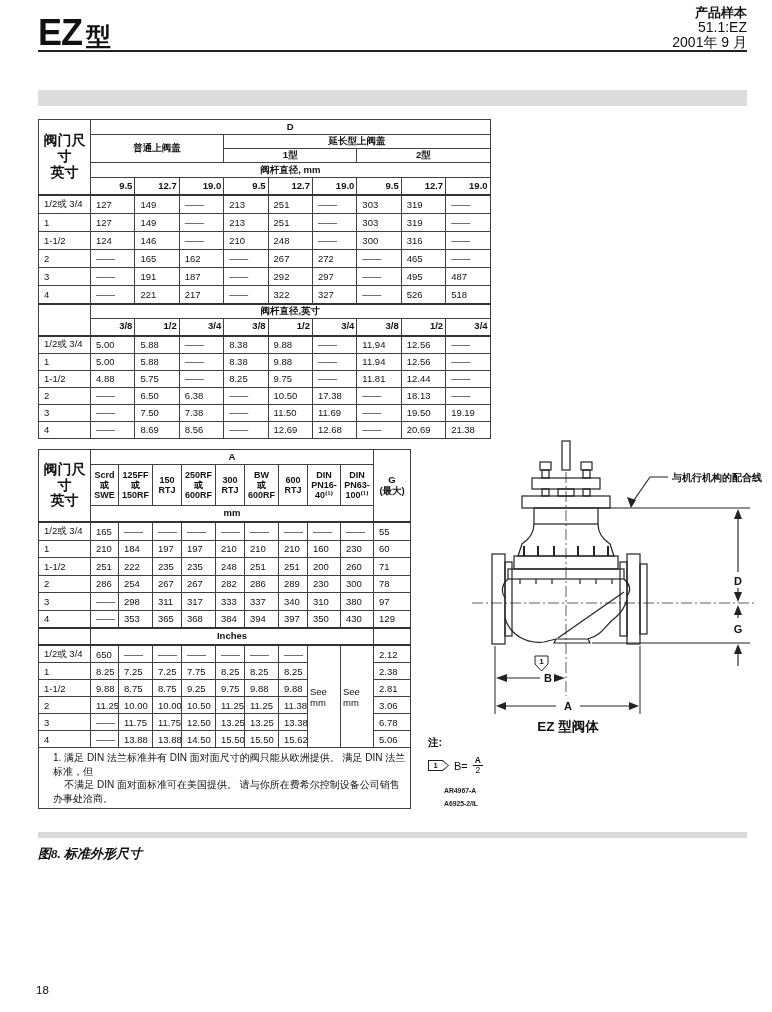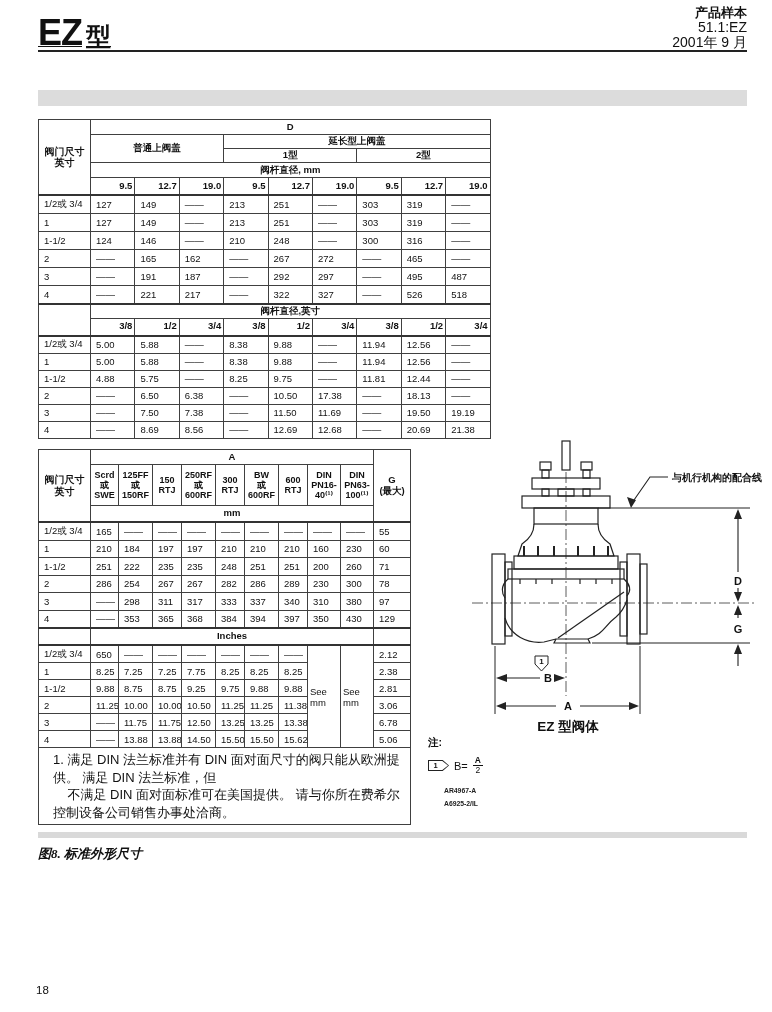--- a/index.html
+++ b/index.html
@@ -1,54 +1,54 @@
 <!DOCTYPE html>
 <html><head>
 <meta charset="utf-8">
 <style>
   html,body{margin:0;padding:0;background:#9a9a9a;}
   .page{position:relative;width:772px;height:1012px;background:#fff;margin:0 auto;
         font-family:"Liberation Sans","DejaVu Sans",sans-serif;color:#111;overflow:hidden;}
 
   
-  .title{position:absolute;left:38px;top:12px;white-space:nowrap;text-decoration:underline;}
+  .title{position:absolute;left:38px;top:12px;white-space:nowrap;}
   .title .lat{font-size:36px;font-weight:bold;letter-spacing:-1px;}
   .title .cn{font-size:25px;font-weight:bold;margin-left:4px;}
   .rule{position:absolute;left:38px;top:50px;width:709px;border-top:2px solid #222;}
   .hdr-r{position:absolute;right:25px;top:5px;text-align:right;line-height:15px;}
   .hdr-r .l1{font-size:13px;font-weight:bold;}
   .hdr-r .l2,.hdr-r .l3{font-size:14px;}
 
   .band1{position:absolute;left:38px;top:90px;width:709px;height:16px;background:#dcdcdc;}
   .band2{position:absolute;left:38px;top:832px;width:709px;height:6px;background:#d9d9d9;}
 
   
   .t{border-collapse:collapse;table-layout:fixed;position:absolute;background:#fff;}
   .t th,.t td{border:1px solid #404040;font-size:9.5px;padding:1px 2px;overflow:hidden;}
   .t th{font-weight:bold;text-align:center;white-space:pre-line;line-height:1.12;}
   .t td{text-align:left;padding-left:5px;font-weight:normal;}
-  .t .corner{font-size:10px;}
+  .t .corner{font-size:14px;}
   .t1{left:38px;top:119px;width:452px;}
   .t2{left:38px;top:449px;width:373px;}
   .t1 .r1 th{height:12px;}
   .t1 .r2 th{height:11px;}
   .t1 .r3 th{height:11px;}
   .t1 .r4 th{height:12px;}
   .t1 .r5 th{height:14px;text-align:right;}
   .t1 tbody.b-mm td{height:15px;}
   .t1 tbody.b-in td{height:14px;}
   .thk{border-bottom:2.5px solid #333 !important;}
   .bart{border-top:2px solid #333 !important;}
   .t2 .r2 th{height:38px;font-size:9px;}
   .t2 .r1 th{height:12px;}
   .t2 .rbar th{height:13px;}
   .t2 tbody.b-mm td{height:14.5px;}
   .t2 tbody.b-in td{height:14px;}
   .t td.seemm{text-align:left;vertical-align:middle;white-space:pre-line;padding-left:2px;}
-  .t td.footnote{font-size:13px;white-space:pre-wrap;line-height:1.35;padding:3px 4px 3px 14px;height:auto;margin-top:37px;}
+  .t td.footnote{font-size:10px;white-space:pre-wrap;line-height:1.35;padding:3px 4px 3px 14px;height:auto;margin-top:37px;}
   .t th.blankh,.t td.blankc{background:#fff;}
 
   
   .fig{position:absolute;left:458px;top:434px;width:304px;height:310px;}
   .fig text{font-family:"Liberation Sans","DejaVu Sans",sans-serif;fill:#111;}
   .noteblk{position:absolute;left:428px;top:736px;width:220px;}
   .noteblk .nlabel{font-size:10.5px;font-weight:bold;}
   .nformula{margin-top:6px;display:flex;align-items:center;gap:5px;}
   .flagwrap{position:relative;width:21px;height:11px;display:inline-block;}
   .flagouter{position:absolute;inset:0;background:#222;

